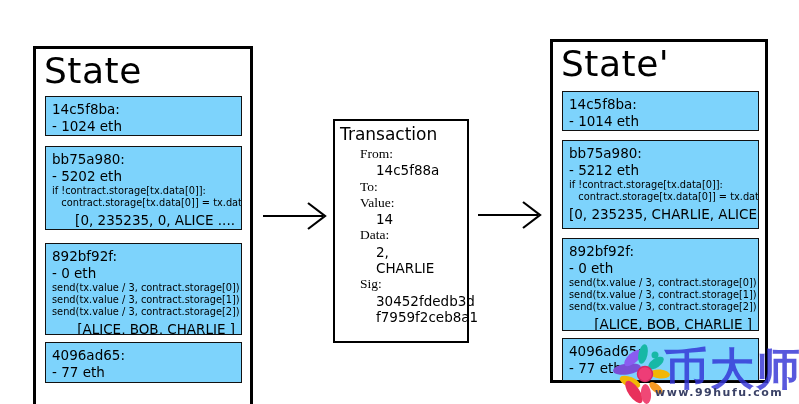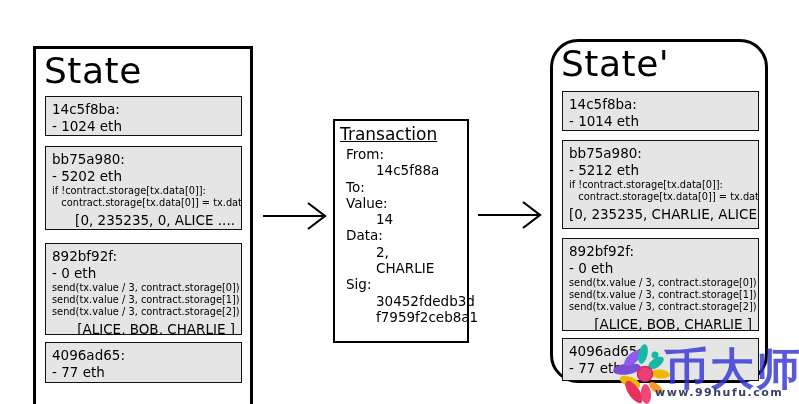--- a/index.html
+++ b/index.html
@@ -2,28 +2,28 @@
 <html><head>
 <meta charset="utf-8">
 <style>
   html,body{margin:0;padding:0;background:#fff;}
   #stage{
     position:relative;width:799px;height:404px;background:#ffffff;overflow:hidden;
     font-family:"DejaVu Sans","Liberation Sans",sans-serif;color:#000;
   }
   .outer-box{position:absolute;border:3px solid #000;background:#fff;box-sizing:border-box;}
   .box-title{font-size:36px;line-height:42px;padding:1px 0 0 8px;letter-spacing:0.5px;}
-  .account-box{position:absolute;border:1.5px solid #111;background:#e5e5e5;box-sizing:border-box;padding:4px 6px 2px 6px;overflow:hidden;}
+  .account-box{position:absolute;border:1.5px solid #111;background:#7dd3fc;box-sizing:border-box;padding:4px 6px 2px 6px;overflow:hidden;}
   .addr,.bal{font-size:13.5px;line-height:17px;white-space:pre;}
   .code-line{font-size:9.8px;line-height:12px;white-space:pre;}
   .storage{font-size:13.5px;line-height:17px;margin-top:3px;white-space:pre;text-align:right;}
   .tx-box{position:absolute;border:2px solid #000;background:#fff;box-sizing:border-box;padding:2px 0 0 0;}
-  .tx-title{font-size:17px;line-height:23px;padding-left:5px;text-decoration:underline;}
+  .tx-title{font-size:17px;line-height:23px;padding-left:5px;}
   .tx-line{font-size:13.5px;line-height:16.3px;white-space:pre;}
-  .tx-label{padding-left:11px;}
+  .tx-label{padding-left:25px;font-family:Liberation Serif, serif;}
   .tx-value{padding-left:41px;}
   .arrow-svg{position:absolute;}
   .watermark{position:absolute;pointer-events:none;}
   .wm-brand{
     position:absolute;left:664px;top:345px;width:135px;
     font-size:44px;line-height:48px;font-weight:bold;letter-spacing:2px;
     color:rgba(51,51,214,0.82);white-space:nowrap;
   }
   .wm-url{
     position:absolute;left:655px;top:386px;width:142px;text-align:left;
@@ -84,21 +84,21 @@
     <div class="tx-line tx-label">Sig:</div>
     <div class="tx-line tx-value">30452fdedb3d</div>
     <div class="tx-line tx-value">f7959f2ceb8a1</div>
   </div>
 
   <svg class="arrow-svg" style="left:475px;top:200px;" width="70" height="30" viewBox="0 0 70 30">
     <line x1="3" y1="15" x2="63" y2="15" stroke="#000" stroke-width="2.2"></line>
     <polyline points="48,2 65,15 48,28" fill="none" stroke="#000" stroke-width="2.2"></polyline>
   </svg>
 
-  <div class="outer-box" style="left:550px;top:39px;width:218px;height:344px;border-radius:28px;">
+  <div class="outer-box" style="left:550px;top:39px;width:218px;height:344px;">
     <div class="box-title">State'</div>
 
     <div class="account-box" style="left:9px;top:49px;width:197px;height:40px;">
       <div class="addr">14c5f8ba:</div>
       <div class="bal">- 1014 eth</div>
     </div>
 
     <div class="account-box" style="left:9px;top:98px;width:197px;height:89px;">
       <div class="addr">bb75a980:</div>
       <div class="bal">- 5212 eth</div>

